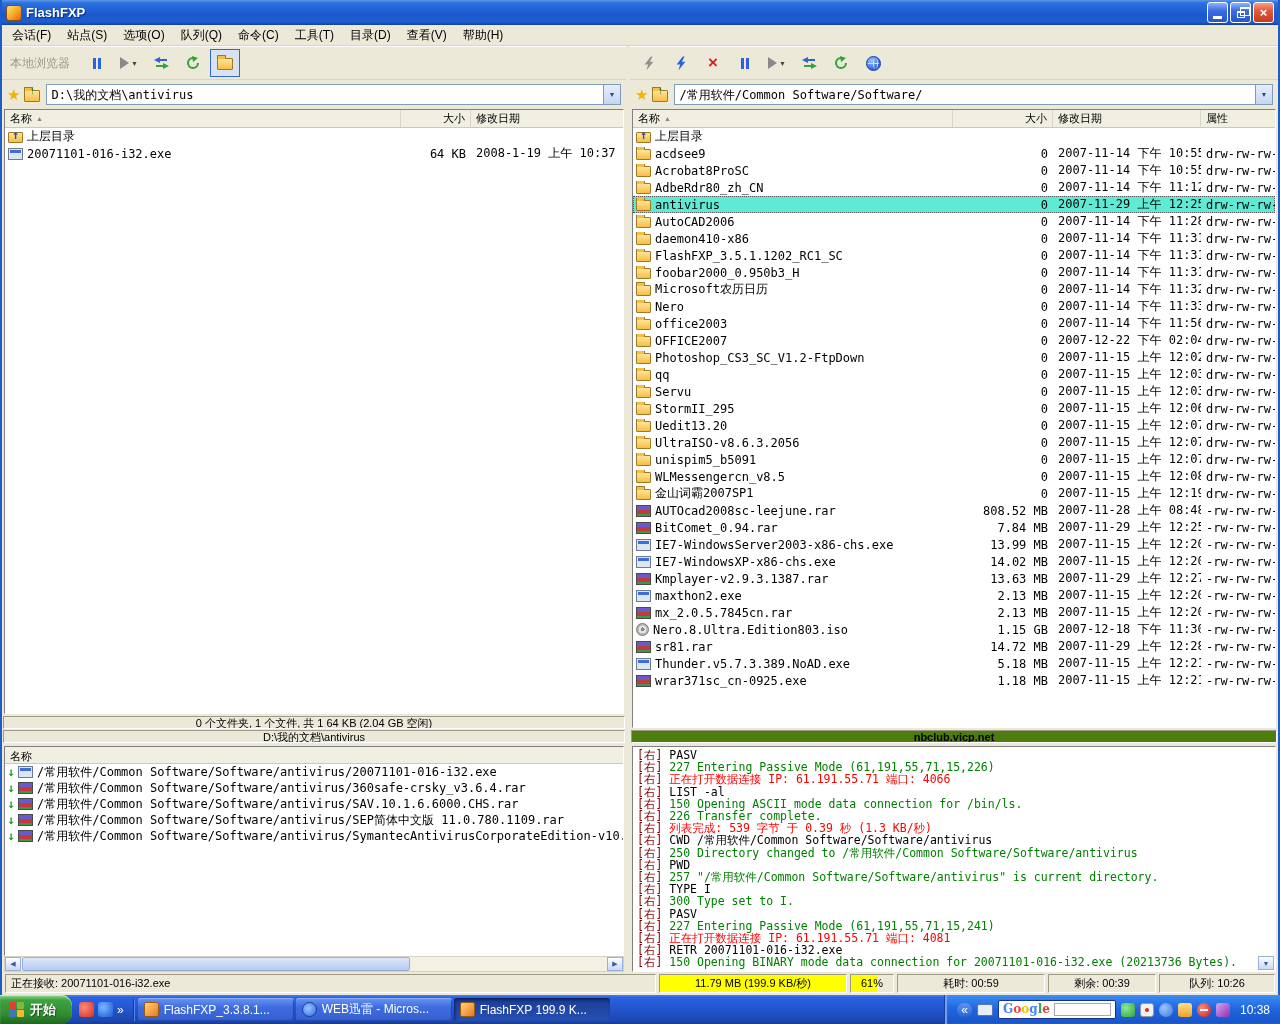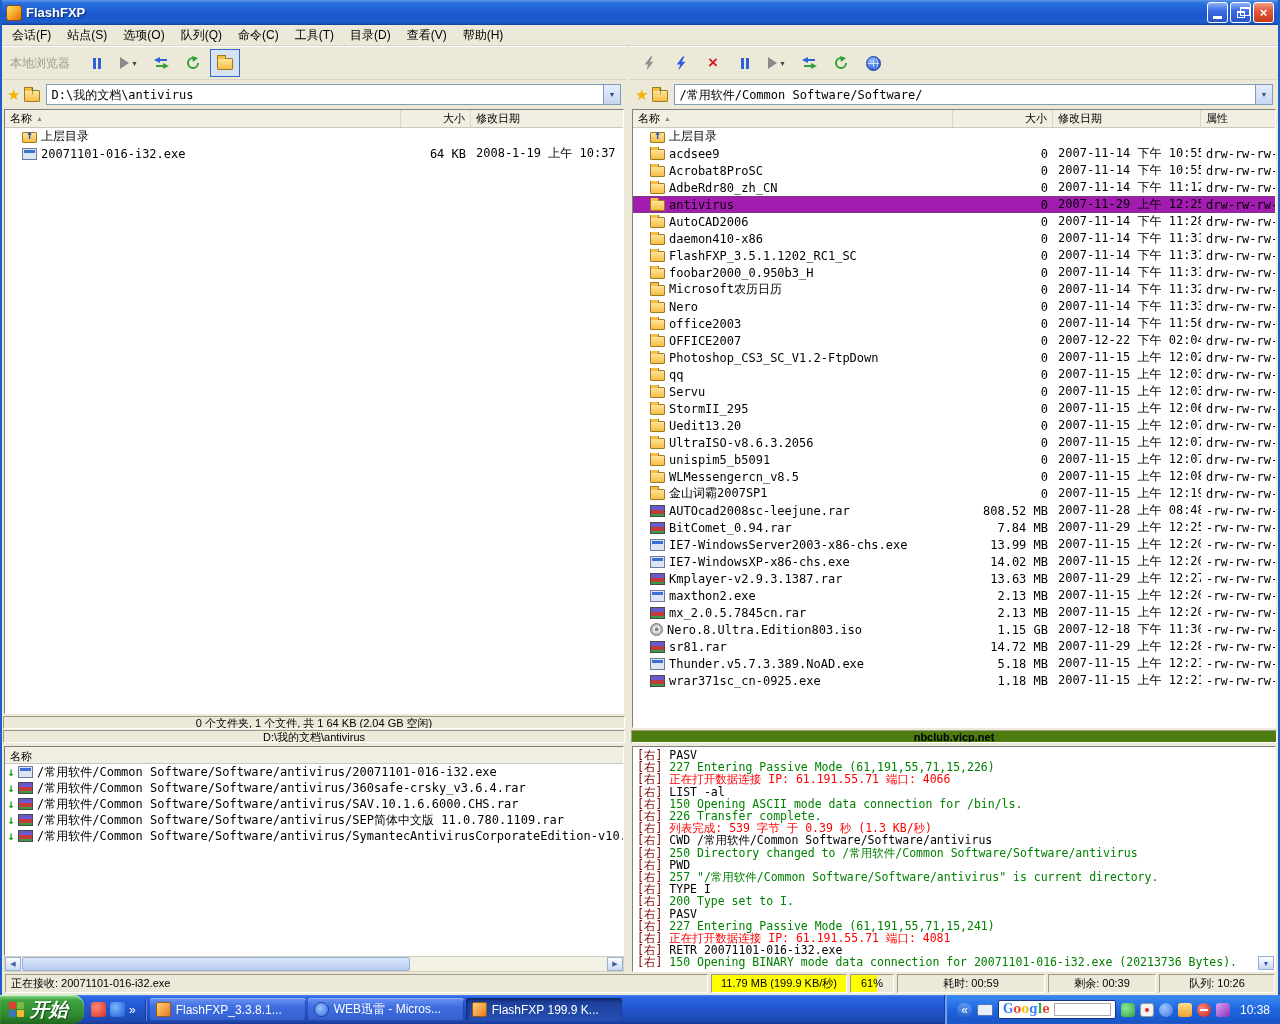--- a/index.html
+++ b/index.html
@@ -75,21 +75,21 @@
   .listwrap { flex:1; margin:1px 2px; border:1px solid; border-color:#808080 #FFF #FFF #808080;
     background:#fff; display:flex; flex-direction:column; overflow:hidden; }
   .lhead { display:flex; height:18px; flex:none; background:#F1EFE2; border-bottom:1px solid #CCC9BC; }
   .hcell { font-size:11px; padding:2px 5px; border-right:1px solid #D9D6C9; display:flex; align-items:center; gap:4px; }
   .sort { font-size:7px; color:#8A8878; }
   .rows { flex:1; overflow:hidden; }
   .frow { display:flex; height:17px; align-items:center; white-space:nowrap;
     font-family:"DejaVu Sans Mono","DejaVu Sans",monospace; font-size:12px; }
   .frow.sel { outline:1px dotted #555; outline-offset:-1px; }
   .cell { padding:0 5px; overflow:hidden; white-space:nowrap; }
-  .c-name { flex:1; display:flex; align-items:center; padding-left:16px; }
+  .c-name { flex:1; display:flex; align-items:center; padding-left:2px; }
   .fname { overflow:hidden; white-space:nowrap; }
   #left-pane .c-size { width:70px; text-align:right; flex:none; }
   #left-pane .c-date { width:152px; flex:none; }
   #right-pane .c-size { width:100px; text-align:right; flex:none; }
   #right-pane .c-date { width:148px; flex:none; }
   #right-pane .c-attr { width:74px; flex:none; }
   #left-pane  .hcell.h-name { flex:1; } #left-pane .hcell.h-size { width:70px; justify-content:flex-end; } #left-pane .hcell.h-date { width:152px; border-right:none; }
   #right-pane .hcell.h-name { flex:1; } #right-pane .hcell.h-size { width:100px; justify-content:flex-end; } #right-pane .hcell.h-date { width:148px; } #right-pane .hcell.h-attr { width:74px; border-right:none; }
 
   .ficon { display:inline-block; width:15px; height:13px; margin:0 4px 0 1px; flex:none; position:relative; }
@@ -134,35 +134,35 @@
   .logline { line-height:12.2px; font-size:11.5px; white-space:nowrap; }
   .log-downbtn { position:absolute; right:4px; bottom:2px; width:16px; height:14px;
     background:linear-gradient(180deg,#FDFEFF,#C9D8F2); border:1px solid #98B1DC; color:#3C5A9C;
     font-size:7px; display:flex; align-items:center; justify-content:center; }
 
   
   .sbar { height:23px; flex:none; display:flex; gap:3px; padding:2px 3px; background:#ECE9D8; align-items:stretch; }
   .scell { border:1px solid; border-color:#9D9A86 #FFF #FFF #9D9A86; font-size:11px; line-height:17px;
     padding:0 5px; white-space:nowrap; overflow:hidden; position:relative; }
   .sc-recv { flex:1; }
-  .sc-prog { width:136px; flex:none; text-align:center; }
+  .sc-prog { width:188px; flex:none; text-align:center; }
   .sc-pct  { width:44px; flex:none; text-align:center; }
   .sc-el   { width:148px; flex:none; text-align:center; }
   .sc-rem  { width:108px; flex:none; text-align:center; }
   .sc-q    { width:116px; flex:none; text-align:center; }
   .fill { position:absolute; left:0; top:0; bottom:0; z-index:0; }
   .scell span.txt { position:relative; z-index:1; }
 
   
   .taskbar { position:absolute; left:0; bottom:0; width:1280px; height:29px; display:flex; align-items:center;
     background:linear-gradient(180deg,#4A82F0 0%,#2A63E4 8%,#2356CE 45%,#1C46AE 92%,#153A96 100%); }
   .startbtn { height:29px; flex:none; display:flex; align-items:center; gap:6px; padding:0 16px 0 9px;
     border-radius:0 11px 11px 0; background:linear-gradient(180deg,#8FD98F 0%,#3FA23F 18%,#2F8A2F 70%,#1F661F 100%);
     box-shadow:inset 0 1px 1px #C2F2C2; }
-  .start-label { color:#fff; font-weight:bold; font-style:italic; font-size:19px; text-shadow:1px 1px 1px #174D17; }
+  .start-label { color:#fff; font-weight:bold; font-size:13px; text-shadow:1px 1px 1px #174D17; }
   .flag { width:15px; height:15px; display:grid; grid-template-columns:7px 7px; grid-template-rows:7px 7px; gap:1px; }
   .flag i { border-radius:1px; } .flag .f1{background:#E33E30;} .flag .f2{background:#7CBB3F;} .flag .f3{background:#3B77BC;} .flag .f4{background:#F8B831;}
   .qlaunch { display:flex; align-items:center; gap:4px; padding:0 7px; flex:none; }
   .qlico { width:15px; height:15px; border-radius:3px; }
   .ql1 { background:radial-gradient(circle at 35% 35%,#FF8A7A,#D42F1E); }
   .ql2 { background:radial-gradient(circle at 35% 35%,#7AB8FF,#1E58D4); }
   .chev { color:#fff; font-size:12px; }
   .tsep-bar { width:2px; height:22px; flex:none; border-left:1px solid #17379A; border-right:1px solid #5E86E8; margin:0 2px; }
   #task-buttons { display:flex; align-items:center; flex:none; }
   .taskbtn { width:156px; height:23px; margin:0 1px; border-radius:3px; display:flex; align-items:center; gap:5px;
@@ -391,21 +391,21 @@
             </div>
             <div class="frow">
               <span class="cell c-name">
                 <span class="ficon ficon-folder"></span>
                 <span class="fname">AdbeRdr80_zh_CN</span>
               </span>
               <span class="cell c-size">0</span>
               <span class="cell c-date">2007-11-14 下午 11:12</span>
               <span class="cell c-attr">drw-rw-rw-</span>
             </div>
-            <div class="frow sel" style="background: #a21caf;">
+            <div class="frow sel" style="background: #5eead4;">
               <span class="cell c-name">
                 <span class="ficon ficon-folder"></span>
                 <span class="fname">antivirus</span>
               </span>
               <span class="cell c-size">0</span>
               <span class="cell c-date">2007-11-29 上午 12:25</span>
               <span class="cell c-attr">drw-rw-rw-</span>
             </div>
             <div class="frow">
               <span class="cell c-name">
@@ -714,21 +714,21 @@
           <div class="logline"><span class="logpfx" style="color: rgb(128, 0, 0);">[右] </span><span style="color: rgb(255, 0, 0);">正在打开数据连接 IP: 61.191.55.71 端口: 4066</span></div>
           <div class="logline"><span class="logpfx" style="color: rgb(128, 0, 0);">[右] </span><span style="color: rgb(0, 0, 0);">LIST -al</span></div>
           <div class="logline"><span class="logpfx" style="color: rgb(128, 0, 0);">[右] </span><span style="color: rgb(0, 128, 0);">150 Opening ASCII mode data connection for /bin/ls.</span></div>
           <div class="logline"><span class="logpfx" style="color: rgb(128, 0, 0);">[右] </span><span style="color: rgb(0, 128, 0);">226 Transfer complete.</span></div>
           <div class="logline"><span class="logpfx" style="color: rgb(128, 0, 0);">[右] </span><span style="color: rgb(255, 0, 0);">列表完成: 539 字节 于 0.39 秒 (1.3 KB/秒)</span></div>
           <div class="logline"><span class="logpfx" style="color: rgb(128, 0, 0);">[右] </span><span style="color: rgb(0, 0, 0);">CWD /常用软件/Common Software/Software/antivirus</span></div>
           <div class="logline"><span class="logpfx" style="color: rgb(128, 0, 0);">[右] </span><span style="color: rgb(0, 128, 0);">250 Directory changed to /常用软件/Common Software/Software/antivirus</span></div>
           <div class="logline"><span class="logpfx" style="color: rgb(128, 0, 0);">[右] </span><span style="color: rgb(0, 0, 0);">PWD</span></div>
           <div class="logline"><span class="logpfx" style="color: rgb(128, 0, 0);">[右] </span><span style="color: rgb(0, 128, 0);">257 "/常用软件/Common Software/Software/antivirus" is current directory.</span></div>
           <div class="logline"><span class="logpfx" style="color: rgb(128, 0, 0);">[右] </span><span style="color: rgb(0, 0, 0);">TYPE I</span></div>
-          <div class="logline"><span class="logpfx" style="color: rgb(128, 0, 0);">[右] </span><span style="color: rgb(0, 128, 0);">200 Type set to I.</span></div>
+          <div class="logline"><span class="logpfx" style="color: rgb(128, 0, 0);">[右] </span><span style="color: rgb(0, 128, 0);">300 Type set to I.</span></div>
           <div class="logline"><span class="logpfx" style="color: rgb(128, 0, 0);">[右] </span><span style="color: rgb(0, 0, 0);">PASV</span></div>
           <div class="logline"><span class="logpfx" style="color: rgb(128, 0, 0);">[右] </span><span style="color: rgb(0, 128, 0);">227 Entering Passive Mode (61,191,55,71,15,241)</span></div>
           <div class="logline"><span class="logpfx" style="color: rgb(128, 0, 0);">[右] </span><span style="color: rgb(255, 0, 0); text-align: center;">正在打开数据连接 IP: 61.191.55.71 端口: 4081</span></div>
           <div class="logline"><span class="logpfx" style="color: rgb(128, 0, 0);">[右] </span><span style="color: rgb(0, 0, 0);">RETR 20071101-016-i32.exe</span></div>
           <div class="logline"><span class="logpfx" style="color: rgb(128, 0, 0);">[右] </span><span style="color: rgb(0, 128, 0);">150 Opening BINARY mode data connection for 20071101-016-i32.exe (20213736 Bytes).</span></div>
         </div>
       <span class="log-downbtn">▼</span>
     </div>
   </div>
 

